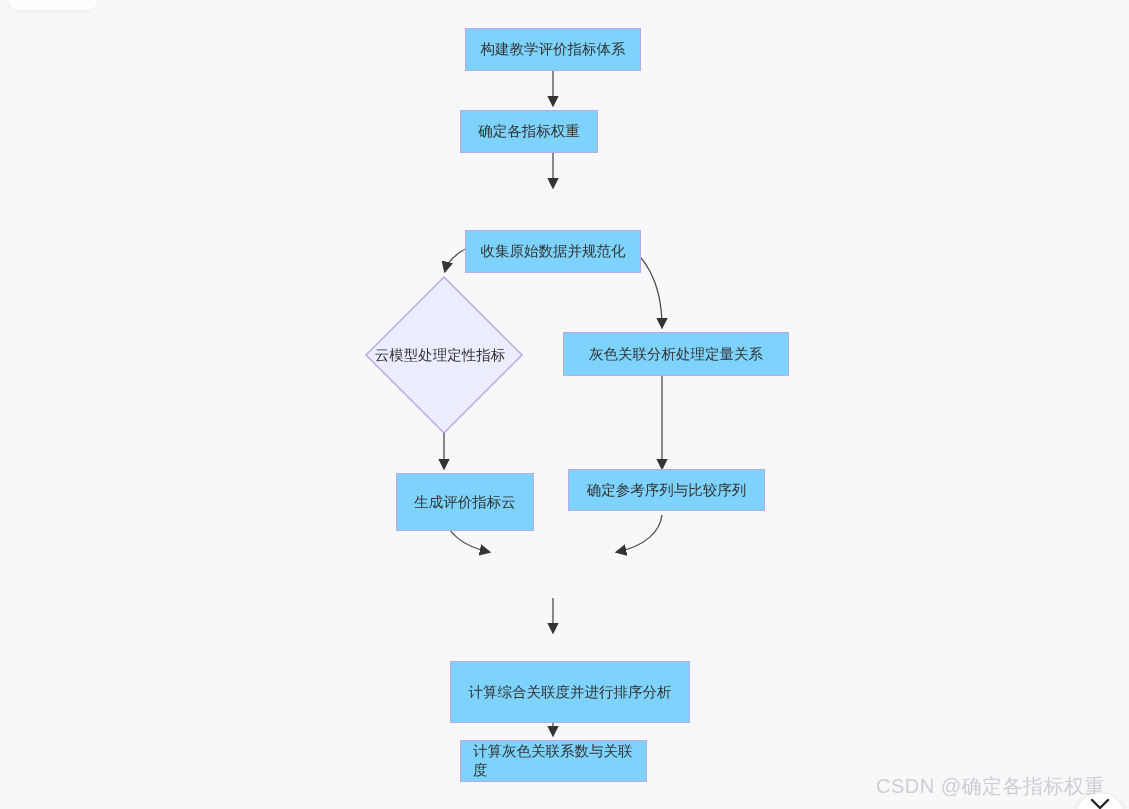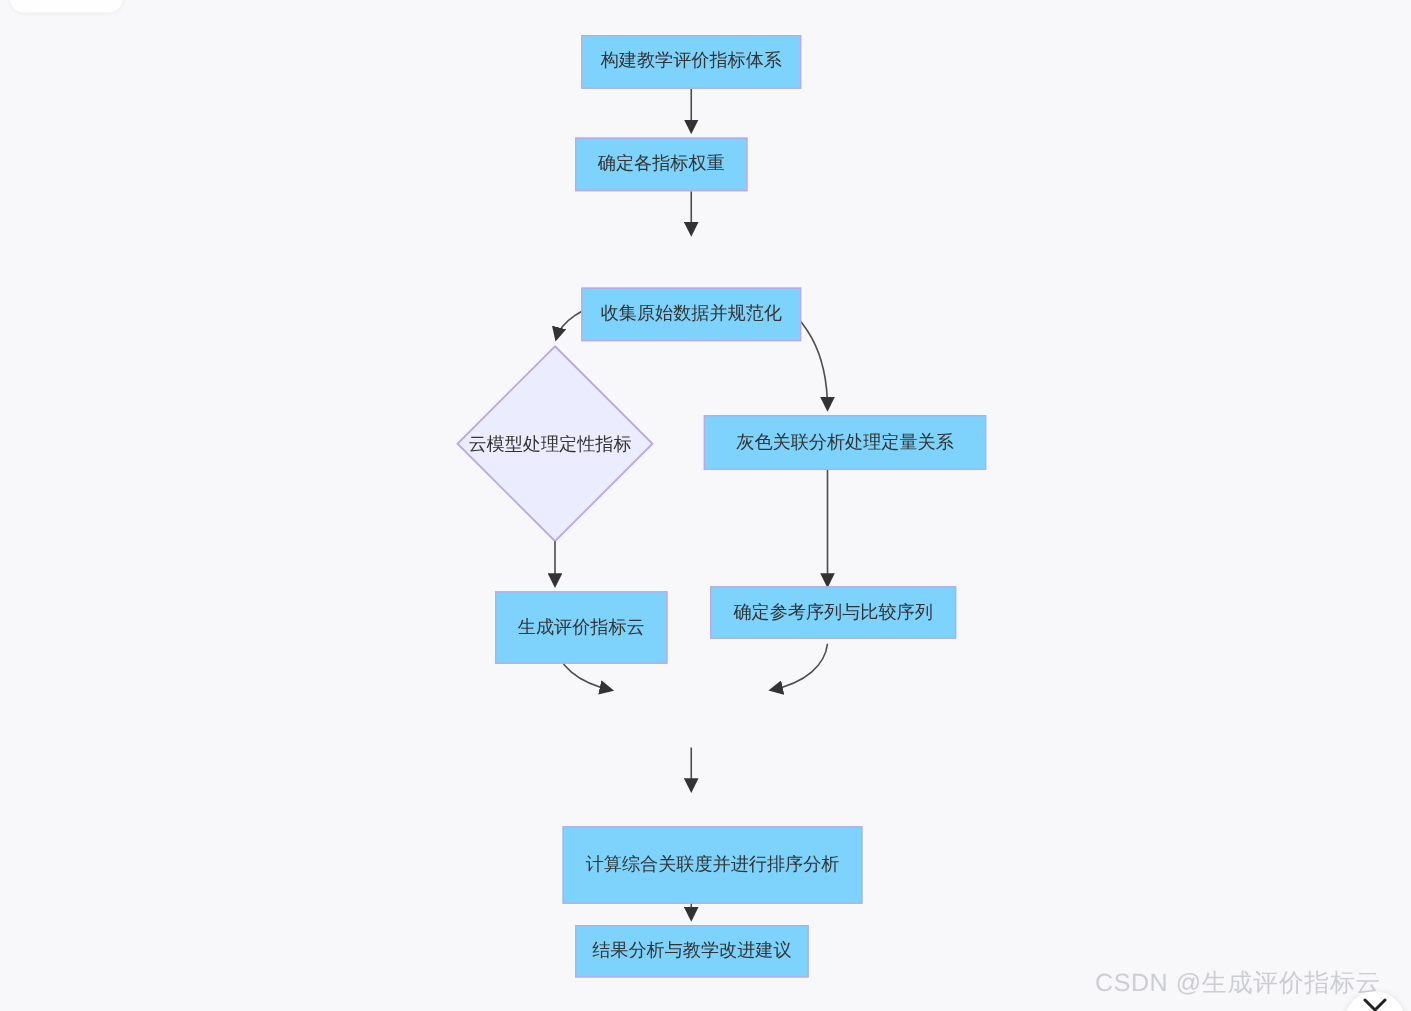--- a/index.html
+++ b/index.html
@@ -139,23 +139,23 @@
   </svg>
 
   <div class="node n0">构建教学评价指标体系</div>
   <div class="node n1">确定各指标权重</div>
   <div class="node n2">收集原始数据并规范化</div>
   <div class="diamond-label n3">云模型处理定性指标</div>
   <div class="node n4">灰色关联分析处理定量关系</div>
   <div class="node n5">生成评价指标云</div>
   <div class="node n6">确定参考序列与比较序列</div>
   <div class="node n8">计算综合关联度并进行排序分析</div>
-  <div class="node n9">结果分析与教学改进建议</div>
+  <div class="node n9">计算灰色关联系数与关联度</div>
 
-  <div class="watermark">CSDN @生成评价指标云</div>
+  <div class="watermark">CSDN @确定各指标权重</div>
 
   <button class="scroll-btn">
     <svg width="24" height="18" viewBox="0 0 24 18">
       <polyline points="4,4 12,12 20,4" fill="none" stroke="#222222" stroke-width="2.4" stroke-linecap="round" stroke-linejoin="round"></polyline>
     </svg>
   </button>
 
 </div>
 
 </body></html>

